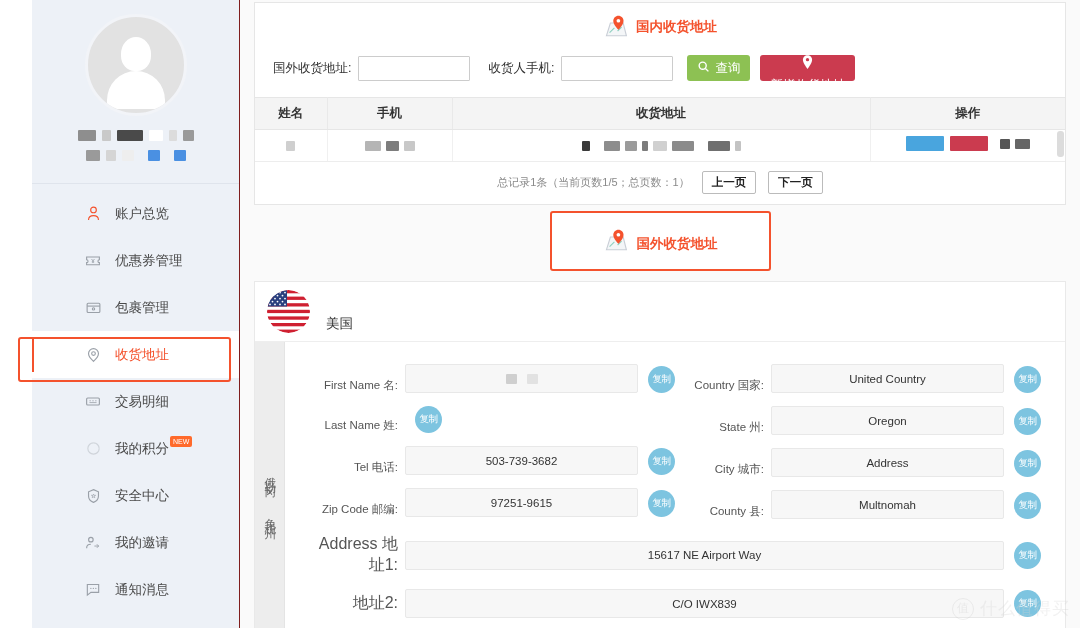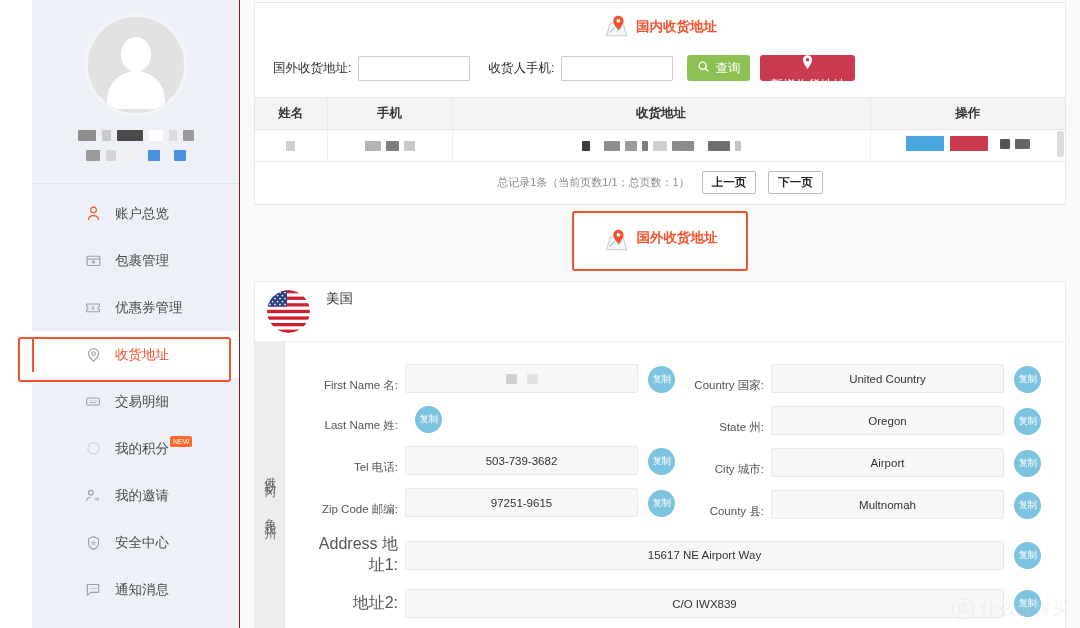--- a/index.html
+++ b/index.html
@@ -108,28 +108,28 @@
   .pager { text-align:center; padding: 9px 0 10px; font-size:11px; color:#8a8a8a; }
   .pager .pg-btn {
     display:inline-block; border:1px solid #bbb; background:#fff; color:#222;
     font-size:11.5px; font-weight:bold; padding: 3px 9px; margin-left:9px;
     border-radius:2px; cursor:pointer;
   }
 
   .oversea-wrap { position:relative; display:flex; justify-content:center; margin-top: 6px; }
   .hl-oversea {
     border:2px solid #f4522d; border-radius:3px;
-    width: 176px; padding: 16px 0 16px 0;
-    display:flex; align-items:flex-start; justify-content:center; gap:8px;
+    width: 221px; padding: 16px 0 16px 0;
+    display:flex; align-items:flex-end; justify-content:center; gap:8px;
     background:#fff;
   }
   .hl-oversea .t { color:#f4522d; font-size:13.5px; font-weight:bold; }
 
   .country-panel { margin: 10px 14px 0 14px; background:#fff; border:1px solid #e9e9e9; }
-  .country-head { display:flex; align-items:flex-start; gap:16px; padding: 8px 0 8px 12px; border-bottom:1px solid #eee; }
+  .country-head { display:flex; align-items:flex-end; gap:16px; padding: 8px 0 8px 12px; border-bottom:1px solid #eee; }
   .flag { width:43px; height:43px; border-radius:50%; overflow:hidden; flex:0 0 43px; position:relative; }
   .country-name { font-size:13.5px; color:#333; }
 
   .country-body { display:flex; min-height: 260px; }
   .vtab {
     width: 30px; background:#ededed; display:flex; align-items:center; justify-content:center;
     flex: 0 0 30px; border-right:1px solid #e4e4e4;
   }
   .vtab span {
     writing-mode: vertical-rl; font-size:11.5px; color:#666; letter-spacing:5px; line-height:1;
@@ -211,39 +211,39 @@
             <svg width="17" height="17" viewBox="0 0 24 24" fill="none" stroke="#f4522d" stroke-width="1.6">
                 <circle cx="12" cy="7" r="4"></circle>
                 <path d="M5 21c0-4 3.5-6 7-6s7 2 7 6"></path>
               </svg>
           </span>
           <span class="nav-label">账户总览</span>
         </div>
 
         <div class="nav-item">
           <span class="ico">
+            <svg width="18" height="17" viewBox="0 0 24 24" fill="none" stroke="#9aa0a8" stroke-width="1.6">
+                <path d="M3 7h18v4a2 2 0 000 4v3H3v-3a2 2 0 000-4V7z"></path>
+                <path d="M10 10l2 2.5 2-2.5M12 12.5v3M10.3 14h3.4" stroke-width="1.3"></path>
+              </svg>
+          </span>
+          <span class="nav-label">优惠券管理</span>
+        </div>
+
+        <div class="nav-item">
+          <span class="ico">
             <svg width="17" height="17" viewBox="0 0 24 24" fill="none" stroke="#9aa0a8" stroke-width="1.6">
                 <rect x="3" y="6" width="18" height="13" rx="1.5"></rect>
                 <path d="M3 10h18"></path>
                 <circle cx="12" cy="14" r="1.6"></circle>
               </svg>
           </span>
           <span class="nav-label">包裹管理</span>
         </div>
 
-        <div class="nav-item">
-          <span class="ico">
-            <svg width="18" height="17" viewBox="0 0 24 24" fill="none" stroke="#9aa0a8" stroke-width="1.6">
-                <path d="M3 7h18v4a2 2 0 000 4v3H3v-3a2 2 0 000-4V7z"></path>
-                <path d="M10 10l2 2.5 2-2.5M12 12.5v3M10.3 14h3.4" stroke-width="1.3"></path>
-              </svg>
-          </span>
-          <span class="nav-label">优惠券管理</span>
-        </div>
-
         <div class="nav-item active">
           <span class="ico">
             <svg width="17" height="18" viewBox="0 0 24 24" fill="none" stroke="#9aa0a8" stroke-width="1.6">
                 <path d="M12 21s7-6.2 7-11a7 7 0 10-14 0c0 4.8 7 11 7 11z"></path>
                 <circle cx="12" cy="10" r="2.6"></circle>
               </svg>
           </span>
           <span class="nav-label">收货地址</span>
         </div>
 
@@ -258,41 +258,41 @@
         </div>
 
         <div class="nav-item">
           <span class="ico">
             <svg width="17" height="17" viewBox="0 0 24 24" fill="none" stroke="#cfd4da" stroke-width="1.6">
                 <path d="M20 12a8 8 0 11-8-8"></path>
                 <path d="M20 12a8 8 0 00-8-8"></path>
               </svg>
           </span>
           <span class="nav-label"><span>我的积分</span><span class="new-badge">NEW</span></span>
+        </div>
+
+        <div class="nav-item">
+          <span class="ico">
+            <svg width="17" height="18" viewBox="0 0 24 24" fill="none" stroke="#9aa0a8" stroke-width="1.6">
+                <path d="M12 3l7 3v6c0 4.4-3 7.6-7 9-4-1.4-7-4.6-7-9V6l7-3z"></path>
+                <path d="M12 9.3l.9 1.9 2-.3-1.5 1.5.4 2-1.8-1-1.8 1 .4-2L9.1 11l2 .3.9-2z" stroke-width="1"></path>
+              </svg>
+          </span>
+          <span class="nav-label">安全中心</span>
         </div>
 
         <div class="nav-item">
           <span class="ico">
             <svg width="18" height="17" viewBox="0 0 24 24" fill="none" stroke="#9aa0a8" stroke-width="1.6">
                 <circle cx="9" cy="8" r="3.2"></circle>
                 <path d="M3 20c0-3.4 2.7-5.5 6-5.5"></path>
                 <path d="M14 17h6m-2.5-2.5L20 17l-2.5 2.5" stroke-width="1.3"></path>
               </svg>
           </span>
           <span class="nav-label">我的邀请</span>
-        </div>
-
-        <div class="nav-item">
-          <span class="ico">
-            <svg width="17" height="18" viewBox="0 0 24 24" fill="none" stroke="#9aa0a8" stroke-width="1.6">
-                <path d="M12 3l7 3v6c0 4.4-3 7.6-7 9-4-1.4-7-4.6-7-9V6l7-3z"></path>
-                <path d="M12 9.3l.9 1.9 2-.3-1.5 1.5.4 2-1.8-1-1.8 1 .4-2L9.1 11l2 .3.9-2z" stroke-width="1"></path>
-              </svg>
-          </span>
-          <span class="nav-label">安全中心</span>
         </div>
 
         <div class="nav-item">
           <span class="ico">
             <svg width="18" height="17" viewBox="0 0 24 24" fill="none" stroke="#9aa0a8" stroke-width="1.6">
                 <path d="M4 5h16v11H9l-5 4V5z"></path>
                 <circle cx="9" cy="10.5" r="0.9" fill="#9aa0a8" stroke="none"></circle>
                 <circle cx="12.5" cy="10.5" r="0.9" fill="#9aa0a8" stroke="none"></circle>
                 <circle cx="16" cy="10.5" r="0.9" fill="#9aa0a8" stroke="none"></circle>
               </svg>
@@ -410,21 +410,21 @@
                   <i class="rb" style="width:15px;background:#666"></i>
                 </span>
               </td>
             </tr>
           </tbody>
         </table>
         <div class="tbl-scroll" style="top:34px;right:1px;"></div>
       </div>
 
       <div class="pager">
-        <span>总记录1条（当前页数1/1；总页数：1）</span>
+        <span>总记录1条（当前页数1/5；总页数：1）</span>
         <span class="pg-btn">上一页</span>
         <span class="pg-btn">下一页</span>
       </div>
     </section>
 
     <div class="oversea-wrap">
       <div class="hl-oversea">
         <span class="map-pin">
           <svg width="26" height="24" viewBox="0 0 32 30">
             <path d="M4 26 L9 10 L25 10 L29 26 Z" fill="#f4f6f8" stroke="#c9ced6" stroke-width="1.4"></path>
@@ -528,21 +528,21 @@
               </div>
 
               <div class="frow">
                 <div class="lab">State 州:</div>
                 <div class="val">Oregon</div>
                 <div class="copy">复制</div>
               </div>
 
               <div class="frow">
                 <div class="lab">City 城市:</div>
-                <div class="val">Airport</div>
+                <div class="val">Address</div>
                 <div class="copy">复制</div>
               </div>
 
               <div class="frow">
                 <div class="lab">County 县:</div>
                 <div class="val">Multnomah</div>
                 <div class="copy">复制</div>
               </div>
             </div>
           </div>

